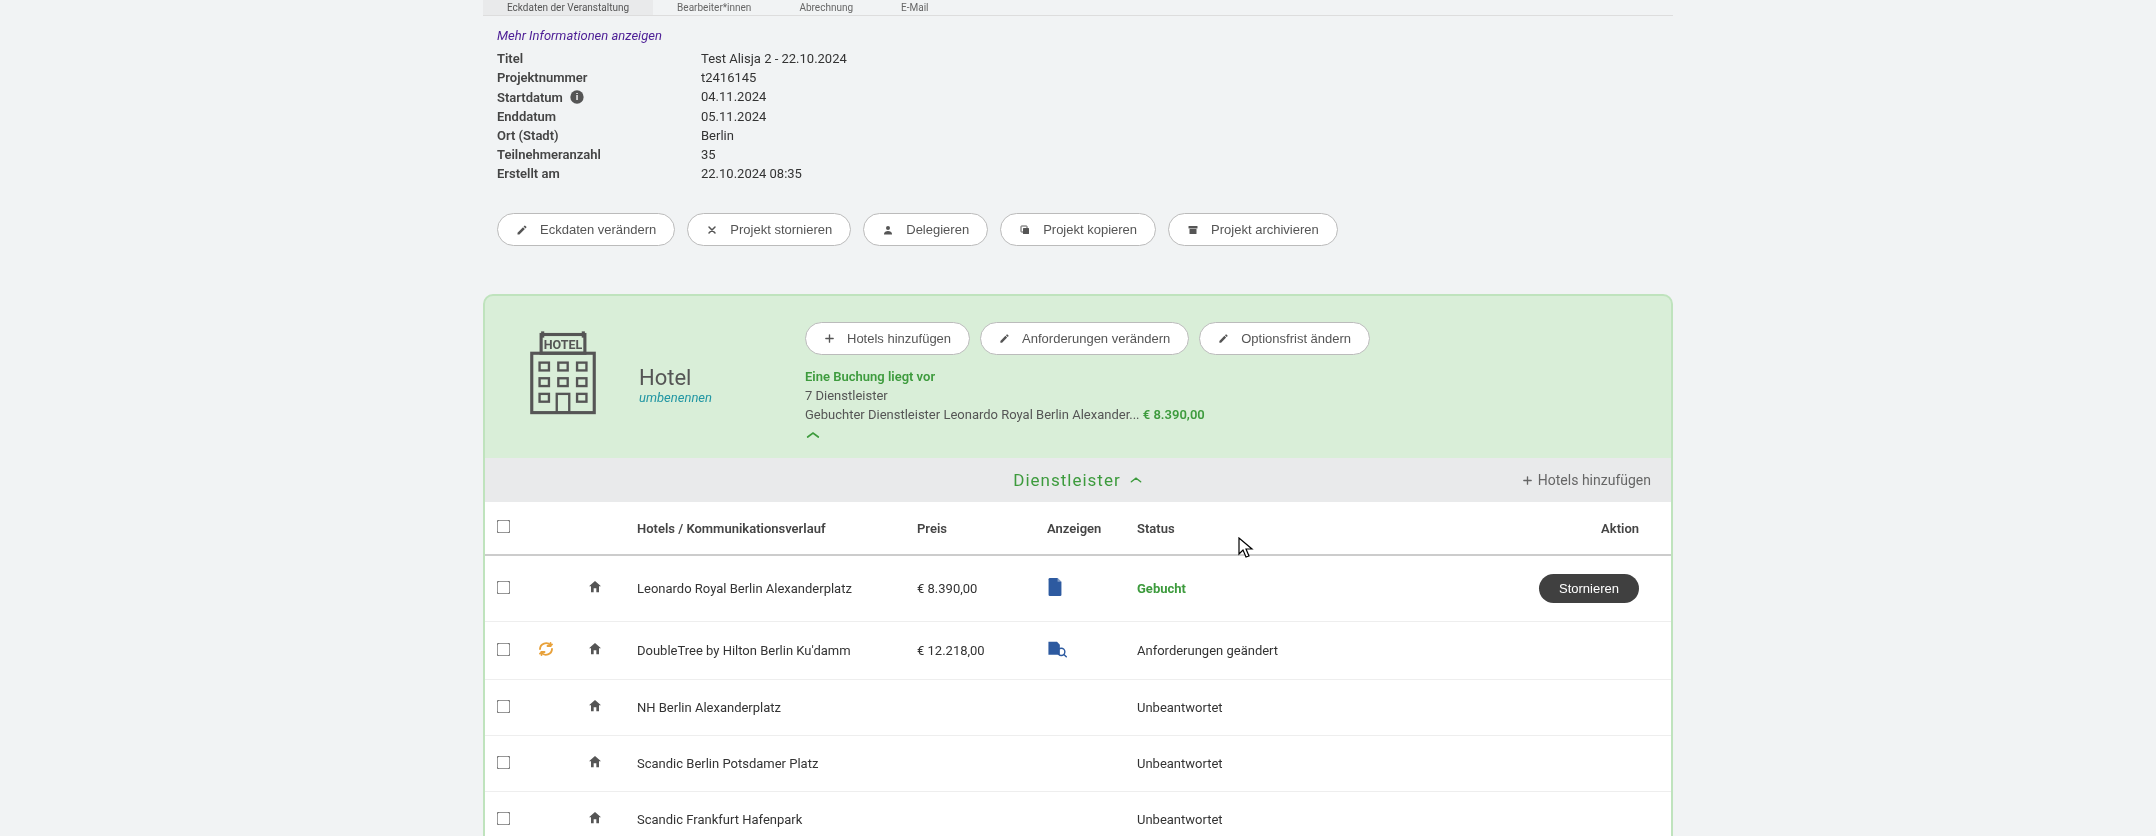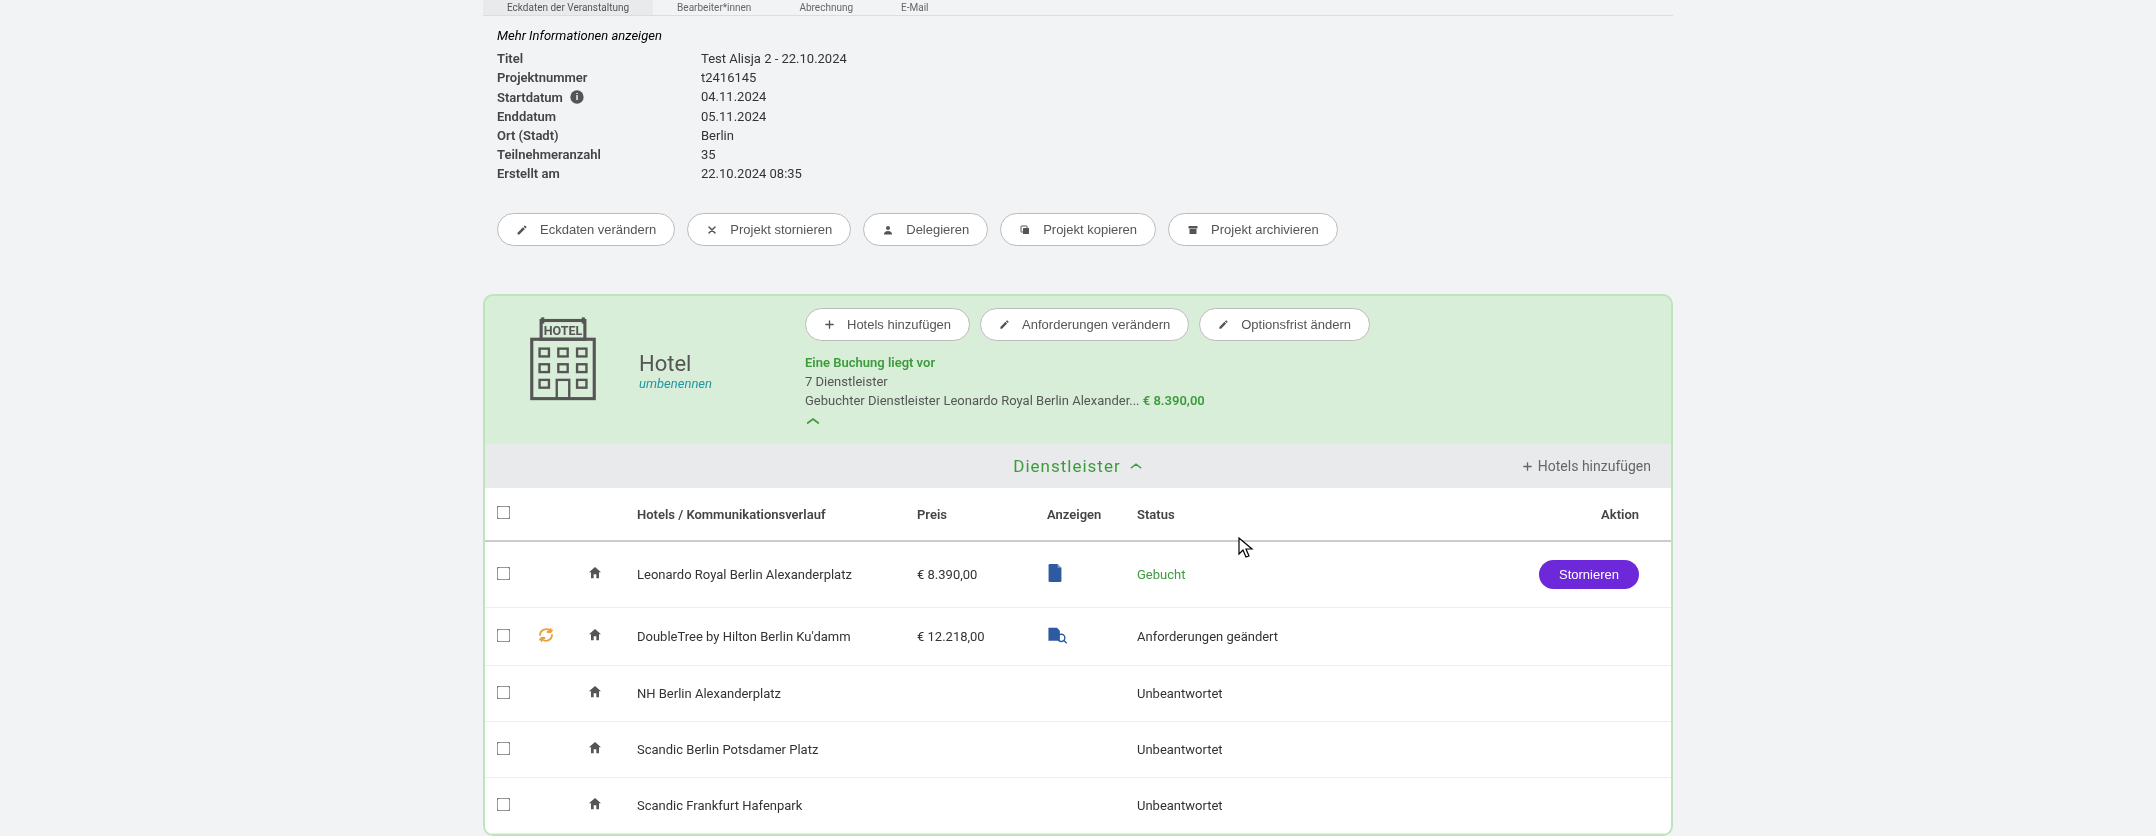--- a/index.html
+++ b/index.html
@@ -14,21 +14,21 @@
   .tabs { display: flex; border-bottom: 1px solid #ddd; }
   .tab {
     padding: 2px 24px;
     color: #666;
     cursor: pointer;
     font-size: 10px;
   }
   .tab.active { background: #e9eaeb; color: #555; }
   
   .details { padding: 12px 14px 18px; }
-  .more-info { color: #000000; font-style: italic; font-size: 13px; margin-bottom: 8px; cursor:pointer; }
+  .more-info { color: #4c1d95; font-style: italic; font-size: 13px; margin-bottom: 8px; cursor:pointer; }
   .detail-row { display: flex; margin: 4px 0; font-size: 13px; gap: 28px; }
   .detail-label { width: 176px; font-weight: 600; color: #444; display:flex; align-items:center; gap:6px;}
   .detail-value { color: #333; }
   
   .actions-row { display: flex; gap: 12px; padding: 10px 14px 20px; }
   .btn-outline {
     border: 1px solid #bbb;
     background: #fff;
     border-radius: 22px;
     padding: 8px 18px;
@@ -40,21 +40,21 @@
     gap: 12px;
   }
   
   .hotel-card {
     background: #d9eed8;
     border: 2px solid #bfe3bd;
     border-radius: 10px;
     margin-top: 28px;
     overflow: hidden;
   }
-  .hotel-header { display: flex; padding: 12px 28px 10px; gap: 26px; }
+  .hotel-header { display: flex; padding: 26px 28px 10px; gap: 26px; }
   .hotel-icon-wrap { width: 100px; }
   .hotel-icon { width: 100px; height: 100px; }
   .hotel-title-col { min-width: 140px; display:flex; flex-direction:column; justify-content:center; }
   .hotel-title { font-size: 22px; color: #555; }
   .hotel-rename { color: #2196a3; font-style: italic; font-size: 13px; cursor:pointer;}
   .hotel-meta { flex: 1; }
   .hotel-meta-buttons { display: flex; gap: 10px; margin-bottom: 14px; }
   .meta-line { font-size: 13px; color: #555; margin: 4px 0; }
   .meta-green { color: #3d9b3d; font-weight: 600; }
   .meta-bold { font-weight: 400; }
@@ -79,23 +79,23 @@
     align-items: center;
     padding: 18px 12px;
     border-bottom: 1px solid #eee;
     font-size: 13px;
   }
   .thead { font-weight: 600; color: #444; border-bottom: 2px solid #ccc; }
   .thead .col-action { text-align: right; padding-right: 20px; }
   .col-action { text-align: right; padding-right: 20px; }
   .chk { transform: scale(1.05); cursor:pointer; }
   .ic { color: #666; display:inline-flex; }
-  .status-gebucht { color: #3d9b3d; font-weight: 400; }
+  .status-gebucht { color: #3d9b3d; font-weight: 700; }
   .btn-storn {
-    background: #6d28d9;
+    background: #404040;
     color: #fff;
     border: none;
     border-radius: 16px;
     padding: 7px 20px;
     font-size: 13px;
     cursor: pointer;
     float: right;
   }
   .cursor { position:fixed; pointer-events:none; z-index:9999; }
   svg { display:block; }

